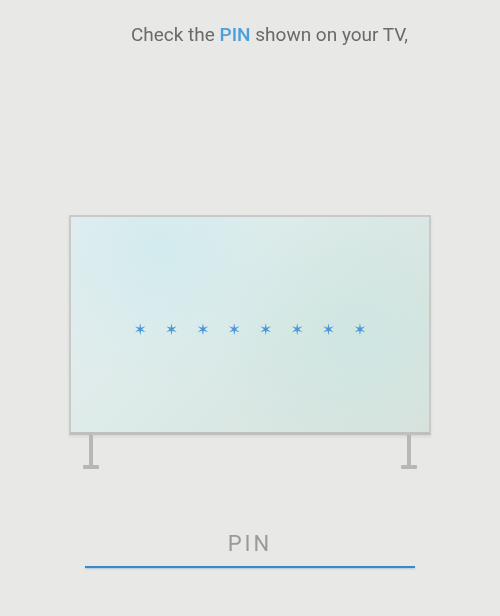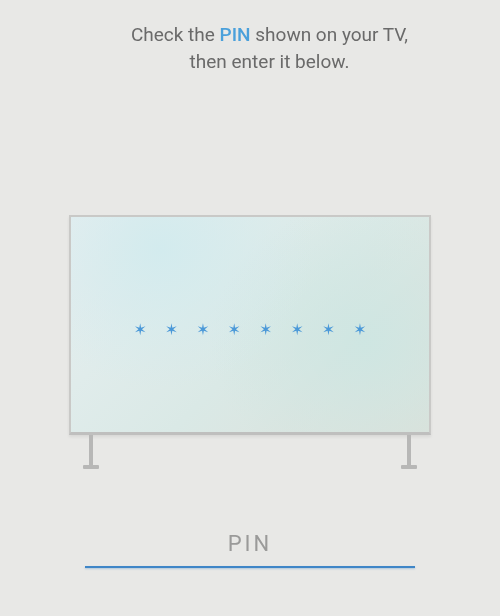--- a/index.html
+++ b/index.html
@@ -99,21 +99,20 @@
       height: 0;
       border-bottom: 2px solid #3f86c7;
       box-shadow: 0 1px 2px rgba(63,134,199,0.35);
     }
   </style>
 </head>
 <body>
 
 <div class="heading">
   <span>Check the </span><span class="highlight">PIN</span><span> shown on your TV,</span><br>
-  <span>then enter it below.</span>
 </div>
 
 <div class="tv-wrap">
   <div class="tv-screen">
     <div class="stars-row" id="stars-row">
         <span class="star">✶</span>
         <span class="star">✶</span>
         <span class="star">✶</span>
         <span class="star">✶</span>
         <span class="star">✶</span>

